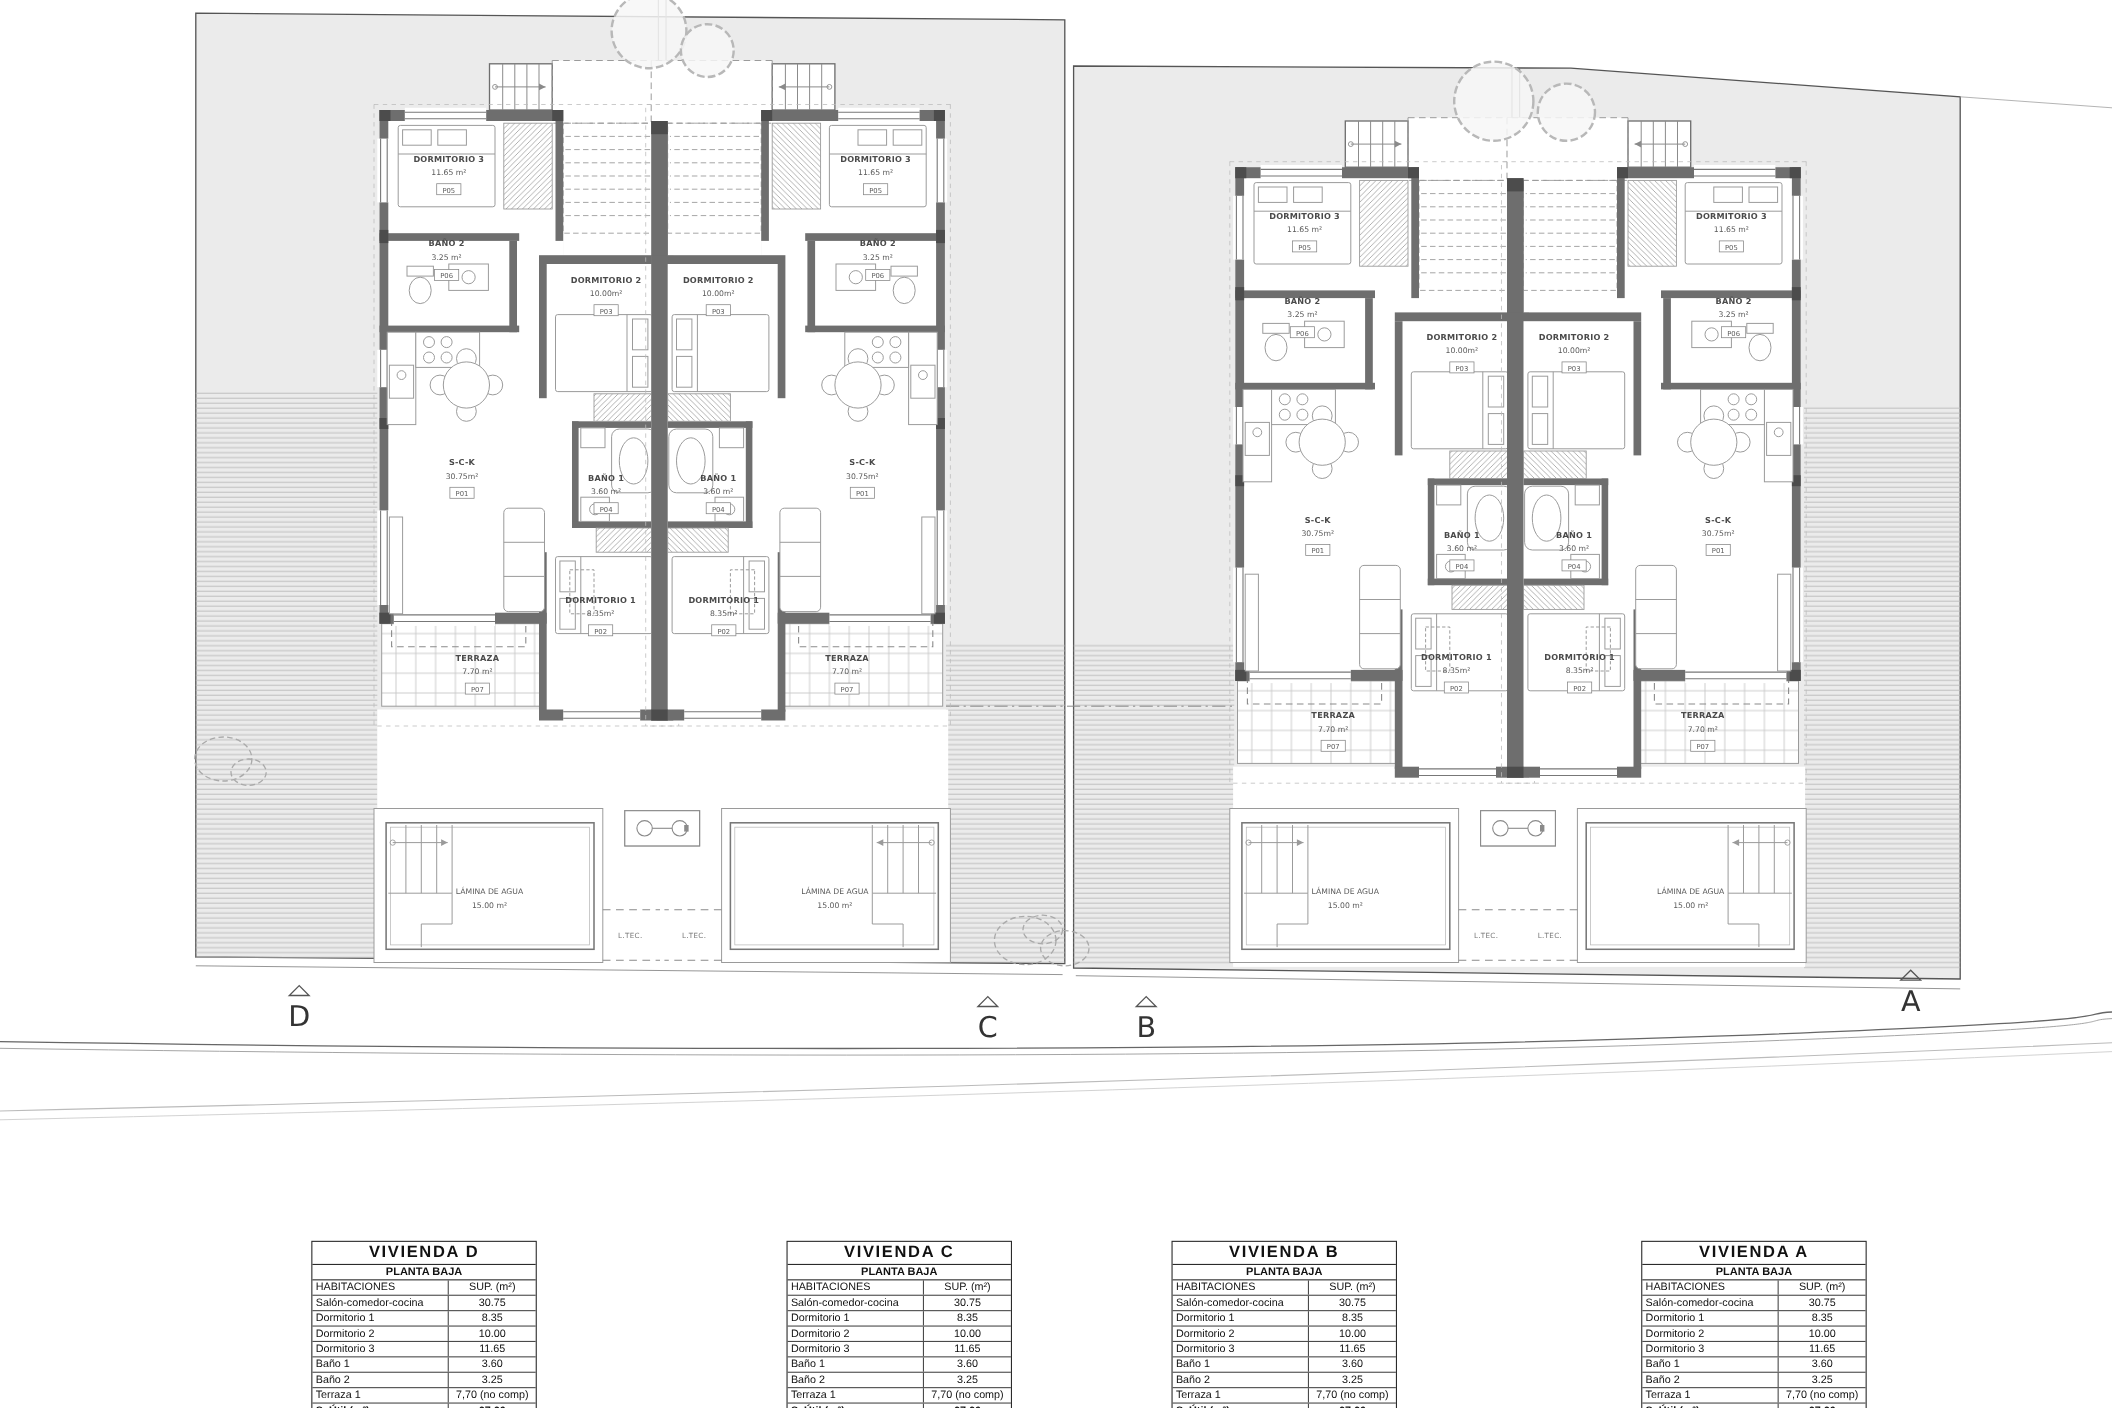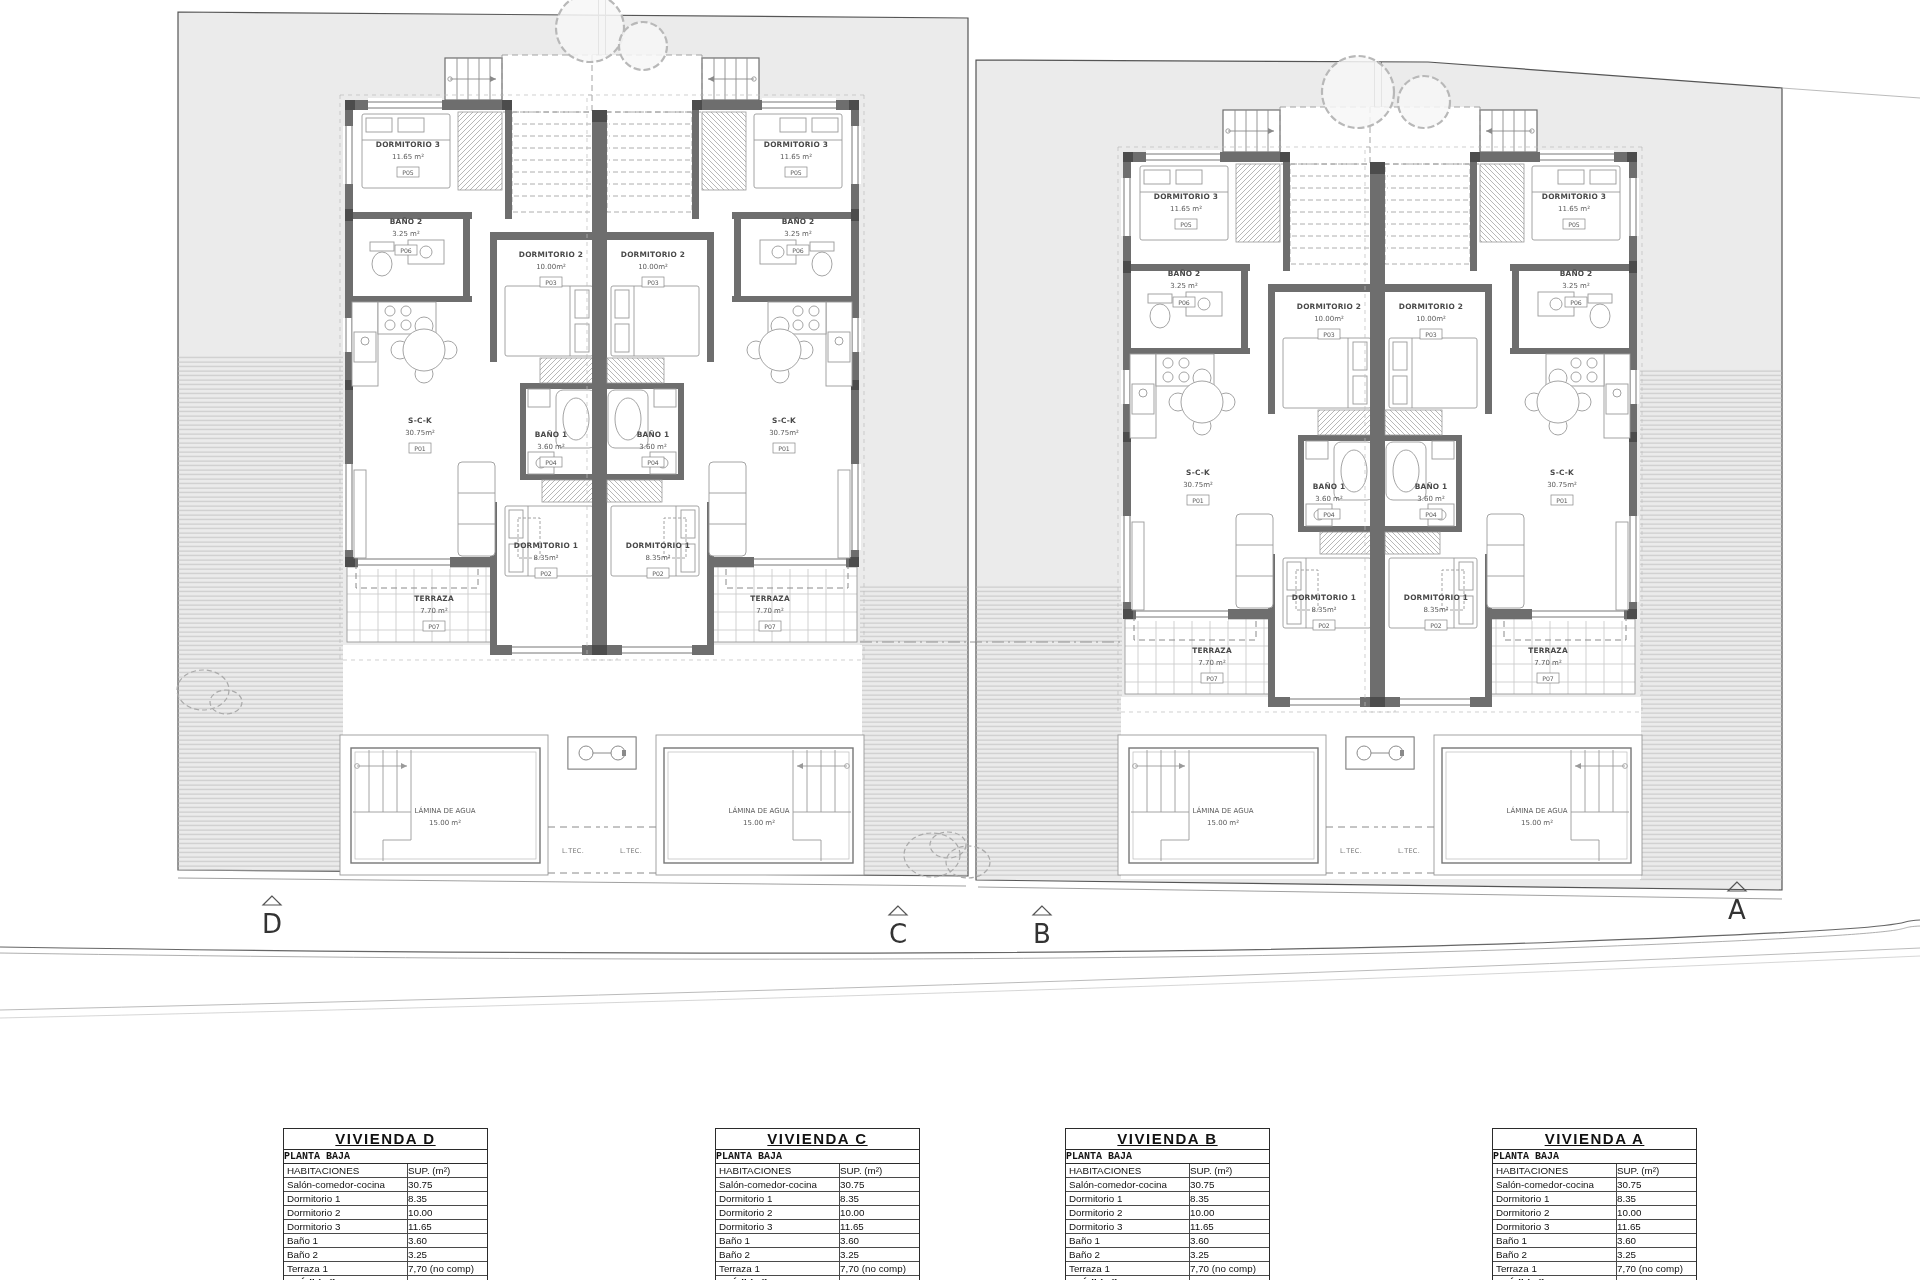--- a/index.html
+++ b/index.html
@@ -9,26 +9,26 @@
   
   .rn{font-family:"DejaVu Sans",sans-serif;font-size:7.4px;font-weight:700;fill:#4a4a4a;
       text-anchor:middle;letter-spacing:.2px;}
   .ra{font-family:"DejaVu Sans",sans-serif;font-size:7px;fill:#5a5a5a;text-anchor:middle;}
   .rt{font-family:"DejaVu Sans",sans-serif;font-size:6.2px;fill:#5a5a5a;text-anchor:middle;}
   .mk{font-family:"DejaVu Sans",sans-serif;font-size:26px;fill:#333;text-anchor:middle;}
   .lt{font-family:"DejaVu Sans",sans-serif;font-size:6.5px;fill:#777;text-anchor:middle;letter-spacing:.3px;}
   
   .vtable{position:absolute;width:203px;background:#fff;border:1.8px solid #2b2b2b;color:#111;}
   .vt-title{border-bottom:1.8px solid #2b2b2b;text-align:center;font-weight:bold;font-size:15px;
-            letter-spacing:1.5px;padding:1px 0 2px 0;text-decoration:underline;}
-  .vt-sub{border-bottom:1.4px solid #2b2b2b;text-align:left;font-weight:bold;font-size:10px;padding:1px 0;font-family:Liberation Mono, monospace;}
+            letter-spacing:1.5px;padding:1px 0 2px 0;}
+  .vt-sub{border-bottom:1.4px solid #2b2b2b;text-align:center;font-weight:bold;font-size:10px;padding:1px 0;}
   .vt-row{display:flex;border-bottom:.8px solid #4a4a4a;font-size:9.8px;line-height:13px;}
   .vt-row .c1{flex:0 0 120px;padding:0 0 0 3px;border-right:.8px solid #4a4a4a;
               white-space:nowrap;overflow:hidden;}
-  .vt-row .c2{flex:1;white-space:nowrap;}
+  .vt-row .c2{flex:1;text-align:center;white-space:nowrap;}
   .vt-head{font-weight:normal;}
   .vt-total{font-weight:bold;}
 </style>
 </head>
 <body>
 
 <div class="stage">
 
 <svg width="1920" height="1280" viewBox="0 0 1920 1280">
 <defs>

